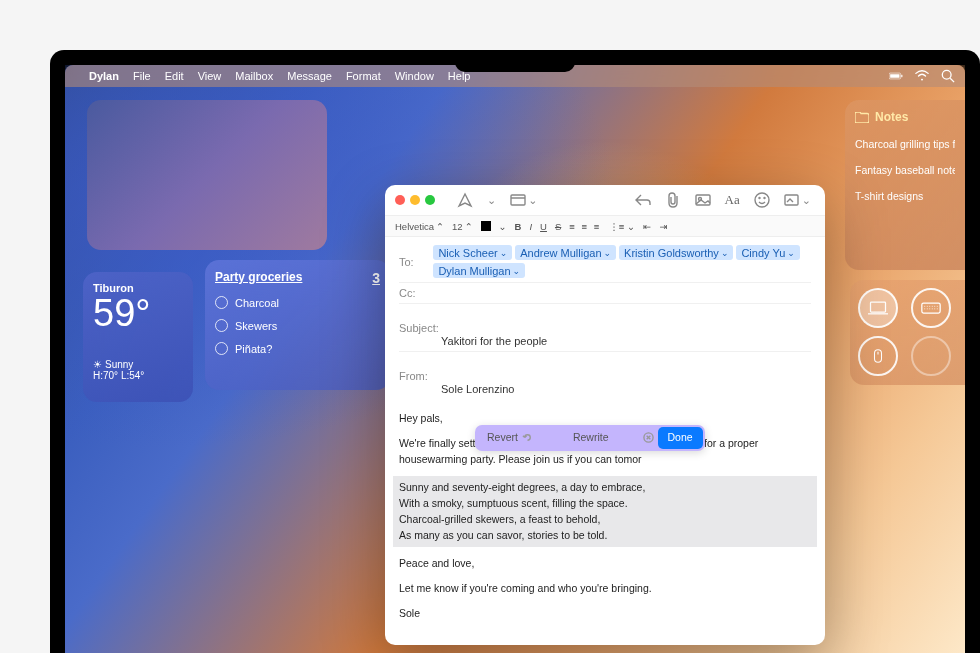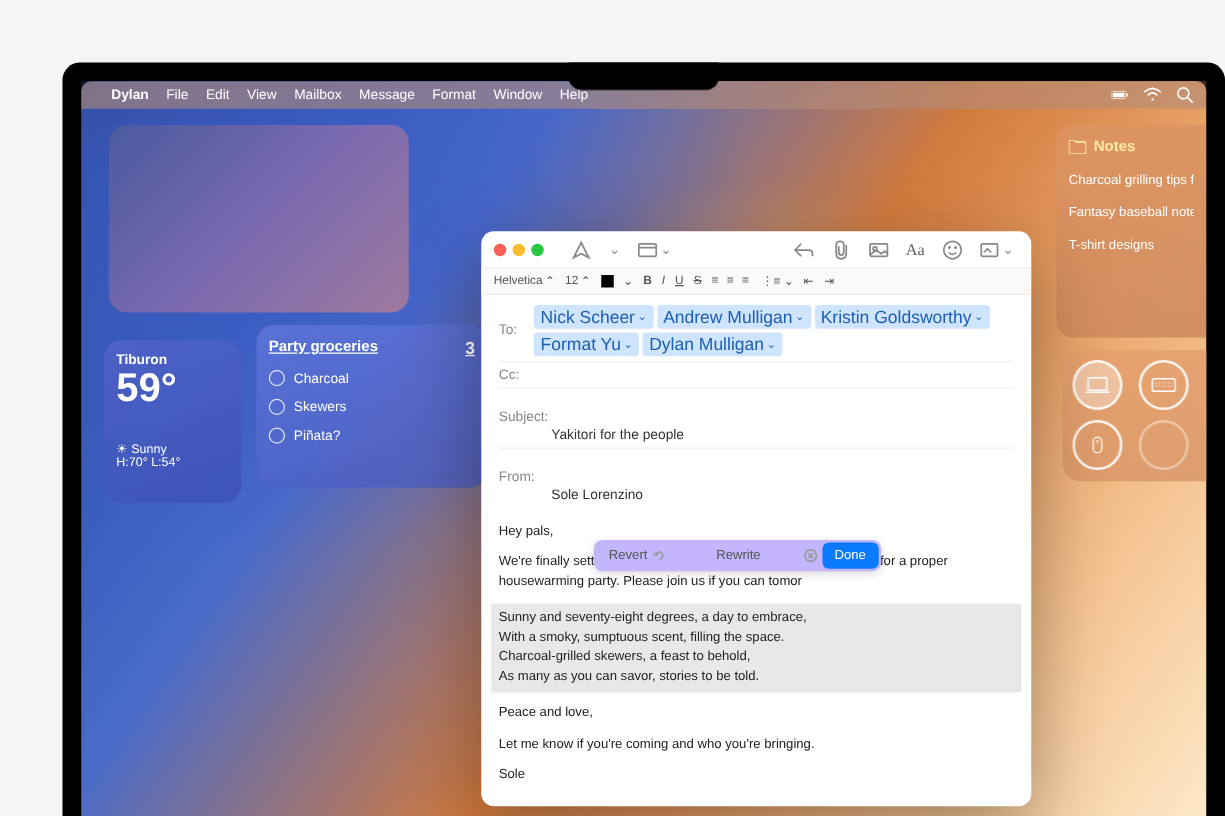--- a/index.html
+++ b/index.html
@@ -11,21 +11,21 @@
 .menubar { position: relative; height: 22px; background: rgba(180,140,120,.6); backdrop-filter: blur(10px); display: flex; align-items: center; padding: 0 10px; color: #fff; font-size: 11px; z-index: 50; }
 .menubar > span { margin-right: 14px; cursor: default; }
 .apple { font-size: 13px; margin-right: 12px; }
 .menubar-right { margin-left: auto; display: flex; gap: 12px; align-items: center; }
 .menubar-right svg { width: 14px; height: 14px; fill: #fff; }
 
 .widget { position: absolute; border-radius: 14px; color: #fff; backdrop-filter: blur(20px); }
 .photo-widget { left: 22px; top: 35px; width: 240px; height: 150px; background: linear-gradient(135deg, #4a5a9f, #7a6aaf, #9f7a9f); overflow: hidden; }
 .weather-widget { left: 18px; top: 195px; width: 110px; height: 130px; background: linear-gradient(160deg, rgba(80,100,200,.85), rgba(60,80,180,.85)); padding: 10px; margin-top: 12px; }
 .weather-loc { font-size: 11px; font-weight: 600; }
-.weather-temp { font-size: 32px; font-weight: 700; margin-top: -2px; }
+.weather-temp { font-size: 38px; font-weight: 400; margin-top: -2px; }
 .weather-cond { font-size: 10px; margin-top: 24px; display: flex; align-items: center; gap: 3px; }
 .weather-hilo { font-size: 10px; }
 .reminders-widget { left: 140px; top: 195px; width: 185px; height: 130px; background: linear-gradient(160deg, rgba(100,120,220,.75), rgba(70,90,190,.75)); padding: 10px; }
 .rem-title { display: flex; justify-content: space-between; font-size: 12px; font-weight: 600; text-decoration: underline; }
 .rem-count { font-size: 14px; }
 .rem-item { display: flex; align-items: center; gap: 7px; font-size: 11px; margin-top: 10px; }
 .rem-circle { width: 13px; height: 13px; border: 1.5px solid rgba(255,255,255,.8); border-radius: 50%; }
 
 .notes-widget { right: 0; top: 35px; width: 120px; height: 170px; background: linear-gradient(160deg, rgba(220,150,100,.75), rgba(200,130,90,.75)); padding: 10px; border-radius: 14px 0 0 14px; }
 .notes-header { display: flex; align-items: center; gap: 6px; font-size: 12px; font-weight: 600; color: #ffe9a8; }
@@ -46,21 +46,21 @@
 .tb-spacer { flex: 1; }
 .format-bar { height: 22px; border-top: 1px solid #eee; border-bottom: 1px solid #eee; display: flex; align-items: center; padding: 0 10px; gap: 8px; font-size: 9.5px; color: #555; background: #fafafa; }
 .fb-select { display: flex; align-items: center; gap: 2px; }
 .fb-swatch { width: 10px; height: 10px; background: #000; }
 .headers { padding: 4px 14px; font-size: 11px; }
 .hrow { display: flex; align-items: center; padding: 4px 0; border-bottom: 1px solid #f0f0f0; gap: 0; }
 .hrow:last-child { border-bottom: none; }
 .hlabel { color: #888; width: 42px; }
 .hval { color: #333; margin-top: 27px; }
 .recips { display: flex; flex-wrap: wrap; gap: 3px; }
-.chip { background: #cfe4ff; color: #1a5fb4; padding: 1.5px 5px; border-radius: 3px; font-size: 14px; display: flex; align-items: center; text-align: center; }
+.chip { background: #cfe4ff; color: #1a5fb4; padding: 1.5px 5px; border-radius: 3px; font-size: 11px; display: flex; align-items: center; text-align: center; }
 .chip::after { content: "⌄"; margin-left: 2px; font-size: 9px; }
 .body { padding: 8px 14px; font-size: 10.5px; color: #222; line-height: 1.5; position: relative; }
 .body p { margin-bottom: 9px; }
 .highlight-block { background: #e8e8ea; padding: 4px 6px; margin: 0 -6px 9px -6px; }
 .ai-toolbar { position: absolute; left: 90px; top: 22px; display: flex; align-items: center; background: #c4b5fd; border-radius: 7px; padding: 2px; gap: 0; font-size: 10.5px; box-shadow: 0 2px 8px rgba(0,0,0,.15); z-index: 5; }
 .ai-btn { padding: 3px 10px; color: #555; display: flex; align-items: center; gap: 4px; }
 .ai-btn.on { background: #0a7aff; color: #fff; border-radius: 5px; }
 .ai-icon { width: 11px; height: 11px; stroke: #999; fill: none; stroke-width: 1.5; }
 svg.inline { display: inline; vertical-align: middle; }
 </style>
@@ -229,21 +229,21 @@
         <span style="letter-spacing:3px">⇤ ⇥</span>
       </div>
 
       <div class="headers">
         <div class="hrow">
           <span class="hlabel">To:</span>
           <div class="recips">
             <span class="chip">Nick Scheer</span>
             <span class="chip">Andrew Mulligan</span>
             <span class="chip">Kristin Goldsworthy</span>
-            <span class="chip">Format Yu</span>
+            <span class="chip">Cindy Yu</span>
             <span class="chip">Dylan Mulligan</span>
           </div>
         </div>
         <div class="hrow">
             <span class="hlabel">Cc:</span>
             <span style="flex:1;height:12px"></span>
           </div>
         <div class="hrow">
             <span class="hlabel">Subject:</span>
             <span class="hval">Yakitori for the people</span>

